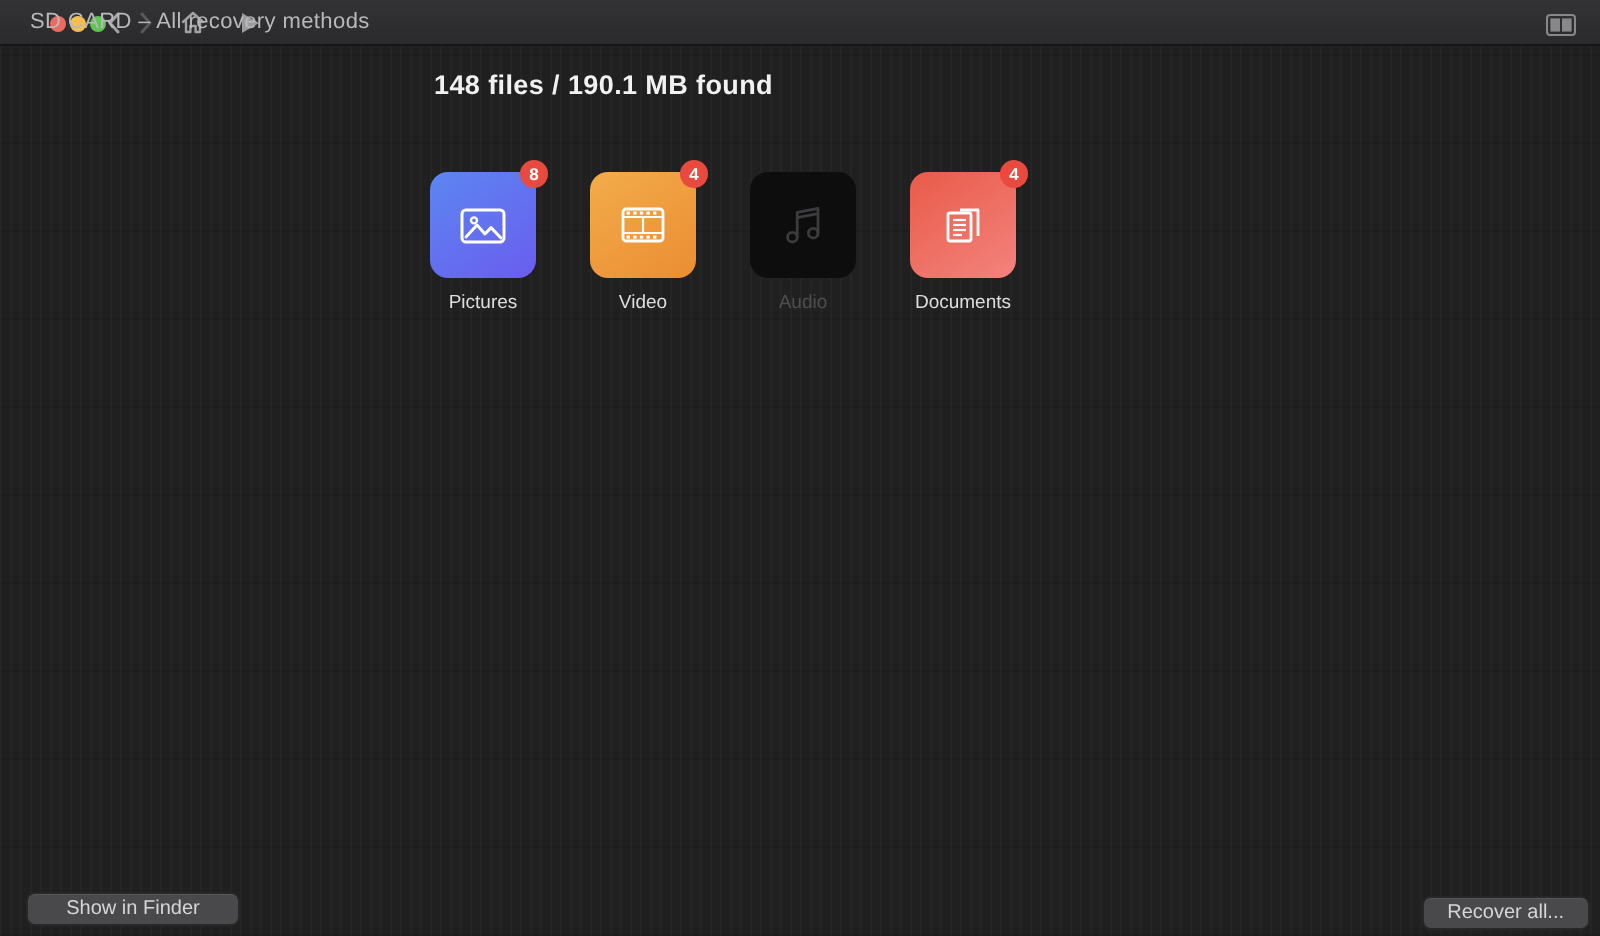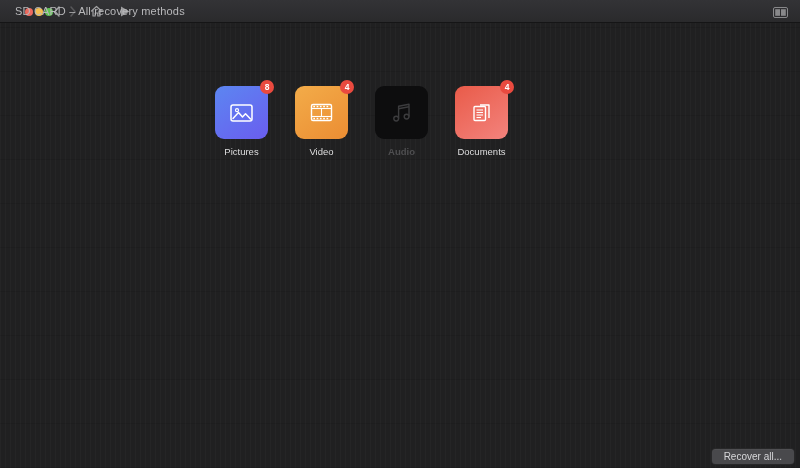--- a/index.html
+++ b/index.html
@@ -42,21 +42,21 @@
     display:flex; align-items:center; justify-content:center; }
   .tile svg { display:block; }
   .tile-pictures  { background:linear-gradient(145deg,#5c86f1 0%,#6a5def 100%); }
   .tile-video     { background:linear-gradient(145deg,#f3ac49 0%,#eb8d33 100%); }
   .tile-documents { background:linear-gradient(145deg,#e95b49 0%,#f3837d 100%); }
   .tile-disabled  { background:#0d0d0e; }
   .badge { position:absolute; top:-6px; right:-6px; min-width:14px; height:14px;
     padding:0 3px; border-radius:8px; background:#e94a3f; color:#fff;
     font-size:8.5px; font-weight:bold; line-height:14px; text-align:center; }
   .tile-label { margin-top:7px; font-size:9.5px; color:#dededf; white-space:nowrap; }
-  .tile-label.disabled { color:#4e4e50;font-weight:bold; }
+  .tile-label.disabled { color:#4e4e50; }
 
   
   .btn { height:17px; line-height:15px; font-size:10px; border-radius:4.5px;
     border:1px solid rgba(0,0,0,0.45); color:#d6d6d8; background:#49494c;
     box-shadow:inset 0 0.5px 0 rgba(255,255,255,0.08); cursor:pointer;
     font-family:"Liberation Sans", sans-serif; padding:0 12px; }
   .btn-show { position:absolute; left:13px; bottom:5px; width:107px; padding:0; }
   .footer-right { position:absolute; right:5px; bottom:3px; display:flex; gap:7px; }
   .btn-primary { background:linear-gradient(#3c82f7,#2e6fed); color:#ffffff;
     border-color:rgba(0,0,0,0.4); }
@@ -107,20 +107,21 @@
         <svg width="15" height="11" viewBox="0 0 15 11">
           <rect x="0.5" y="0.5" width="14" height="10" rx="1.5" fill="none" stroke="#88888a" stroke-width="1"></rect>
           <rect x="2.2" y="2.2" width="4.8" height="6.6" fill="#88888a"></rect>
           <rect x="8" y="2.2" width="4.8" height="6.6" fill="#88888a"></rect>
         </svg>
       </span>
     </button>
   </div>
 
   <div class="scan-header">
+    <div class="scan-main">148 files / 190.1 MB found</div>
   </div>
 
   <div class="tiles">
 
     <div class="tile-cell">
       <div class="tile tile-pictures">
         <span>
           <svg width="27" height="27" viewBox="0 0 27 27">
             <rect x="3" y="6" width="21" height="16" rx="2" fill="none" stroke="#ffffff" stroke-width="1.5"></rect>
             <circle cx="9" cy="11.2" r="1.5" fill="none" stroke="#ffffff" stroke-width="1.2"></circle>
@@ -186,17 +187,18 @@
           </svg>
         </span>
         <span class="badge">4</span>
       </div>
       <div class="tile-label">Documents</div>
     </div>
 
 
   </div>
 
+  <button class="btn btn-show">Show in Finder</button>
   <div class="footer-right">
     <button class="btn">Recover all...</button>
   </div>
 
 </div>
 
 </body></html>

